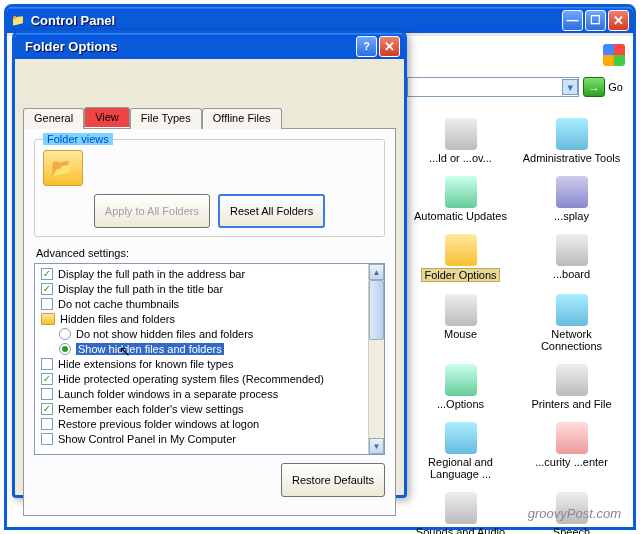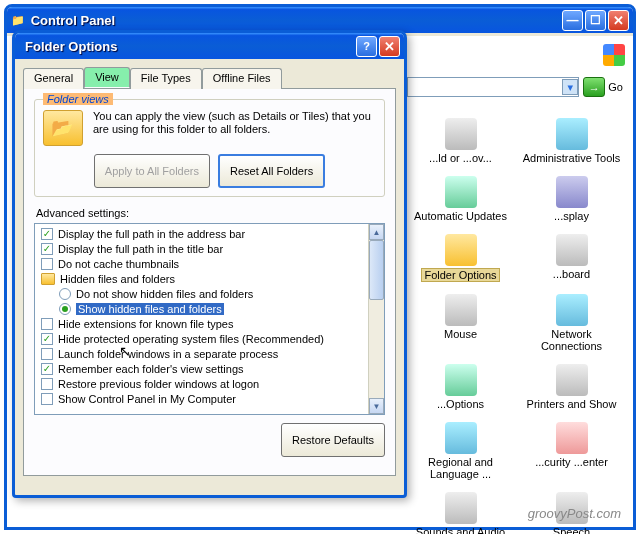--- a/index.html
+++ b/index.html
@@ -32,28 +32,28 @@
 
 .watermark { position: absolute; bottom: 6px; right: 12px; color: #888; font-size: 13px; font-style: italic; }
 
 
 .dialog { position: absolute; top: 30px; left: 12px; width: 395px; height: 468px; border: 3px solid #0a5dd6; border-radius: 8px 8px 4px 4px; background: #ece9d8; box-shadow: 3px 3px 8px rgba(0,0,0,0.3); }
 .dlg-titlebar { height: 26px; background: linear-gradient(to bottom, #3a93ff 0%, #0855e0 10%, #0a5dd6 50%, #0855e0 100%); border-radius: 5px 5px 0 0; display: flex; align-items: center; padding: 0 4px; }
 .dlg-title { color: #fff; font-weight: bold; font-size: 13px; margin-left: 6px; text-shadow: 1px 1px 1px #003; }
 .dlg-help { width: 21px; height: 21px; background: linear-gradient(to bottom, #6fa8ff, #2a6ee0); border: 1px solid #fff; border-radius: 3px; color: #fff; display: flex; align-items: center; justify-content: center; font-weight: bold; margin-left: 2px; }
 .dlg-close { width: 21px; height: 21px; background: linear-gradient(to bottom, #f08070, #d43a20); border: 1px solid #fff; border-radius: 3px; color: #fff; display: flex; align-items: center; justify-content: center; font-weight: bold; margin-left: 2px; font-size: 13px; }
 
-.dlg-body { padding: 8px; position: relative; height: calc(100% - 26px); }
+.dlg-body { padding: 8px; position: relative; height: calc(100% - 26px); margin-top: 40px; }
 .tabs { display: flex; position: relative; z-index: 2; }
 .tab { padding: 3px 10px; border: 1px solid #919b9c; border-bottom: none; background: #f7f5ed; border-radius: 3px 3px 0 0; margin-right: 0px; position: relative; top: 1px; }
-.tab.active { background: #86efac; top: 0; padding-bottom: 4px; z-index: 3; border-bottom: 1px solid #fcfcfe; }
+.tab.active { background: #ef4444; top: 0; padding-bottom: 4px; z-index: 3; border-bottom: 1px solid #fcfcfe; }
 .tab-panel { border: 1px solid #919b9c; background: #fcfcfe; padding: 10px; height: 388px; }
 
 .groupbox { border: 1px solid #d0d0bf; border-radius: 3px; padding: 10px 8px 8px; position: relative; margin-bottom: 10px; }
-.groupbox .legend { position: absolute; top: -7px; left: 8px; background: #fdba74; padding: 0 4px; color: #0046d5; font-style: italic; }
+.groupbox .legend { position: absolute; top: -7px; left: 8px; background: #7dd3fc; padding: 0 4px; color: #0046d5; }
 .fv-row { display: flex; align-items: flex-start; gap: 10px; }
 .fv-icon { width: 40px; height: 36px; background: linear-gradient(#ffe8a0,#f8c030); border: 1px solid #d0a030; border-radius: 3px; flex-shrink: 0; display:flex; align-items:center; justify-content:center; font-size:18px;}
 .fv-text { flex: 1; line-height: 13px; }
 .fv-btns { display: flex; gap: 8px; margin-top: 8px; justify-content: center; }
 .xpbtn { min-width: 100px; height: 34px; background: linear-gradient(to bottom, #fff, #ece9d8); border: 1px solid #707070; border-radius: 3px; padding: 7px 10px; cursor: pointer; font-size: 11px; }
 .xpbtn:disabled { color: #a0a0a0; }
 .xpbtn.default { border: 2px solid #3a7de0; }
 
 .adv-label { margin: 4px 0 4px 2px; }
 .tree { border: 1px solid #7f9db9; background: #fff; height: 192px; position: relative; display: flex; }
@@ -129,21 +129,21 @@
         <div class="cp-icon">
           <div class="glyph g2"></div>
           <div class="label">Network Connections</div>
         </div>
         <div class="cp-icon">
           <div class="glyph g3"></div>
           <div class="label">...Options</div>
         </div>
         <div class="cp-icon">
           <div class="glyph g6"></div>
-          <div class="label">Printers and Show</div>
+          <div class="label">Printers and File</div>
         </div>
         <div class="cp-icon">
           <div class="glyph g2"></div>
           <div class="label">Regional and Language ...</div>
         </div>
         <div class="cp-icon">
           <div class="glyph g5"></div>
           <div class="label">...curity
 ...enter</div>
         </div>
@@ -172,21 +172,20 @@
       <div class="tab">General</div>
       <div class="tab active">View</div>
       <div class="tab">File Types</div>
       <div class="tab">Offline Files</div>
     </div>
     <div class="tab-panel">
       <div class="groupbox">
         <div class="legend">Folder views</div>
         <div class="fv-row">
           <div class="fv-icon">📂</div>
-          <div class="fv-text">You can apply the view (such as Details or Tiles) that you are using for this folder to all folders.</div>
         </div>
         <div class="fv-btns">
           <button class="xpbtn" disabled="">Apply to All Folders</button>
           <button class="xpbtn default">Reset All Folders</button>
         </div>
       </div>
       <div class="adv-label">Advanced settings:</div>
       <div class="tree">
         <div class="tree-content" id="tree-content">
             <div class="tree-row">

